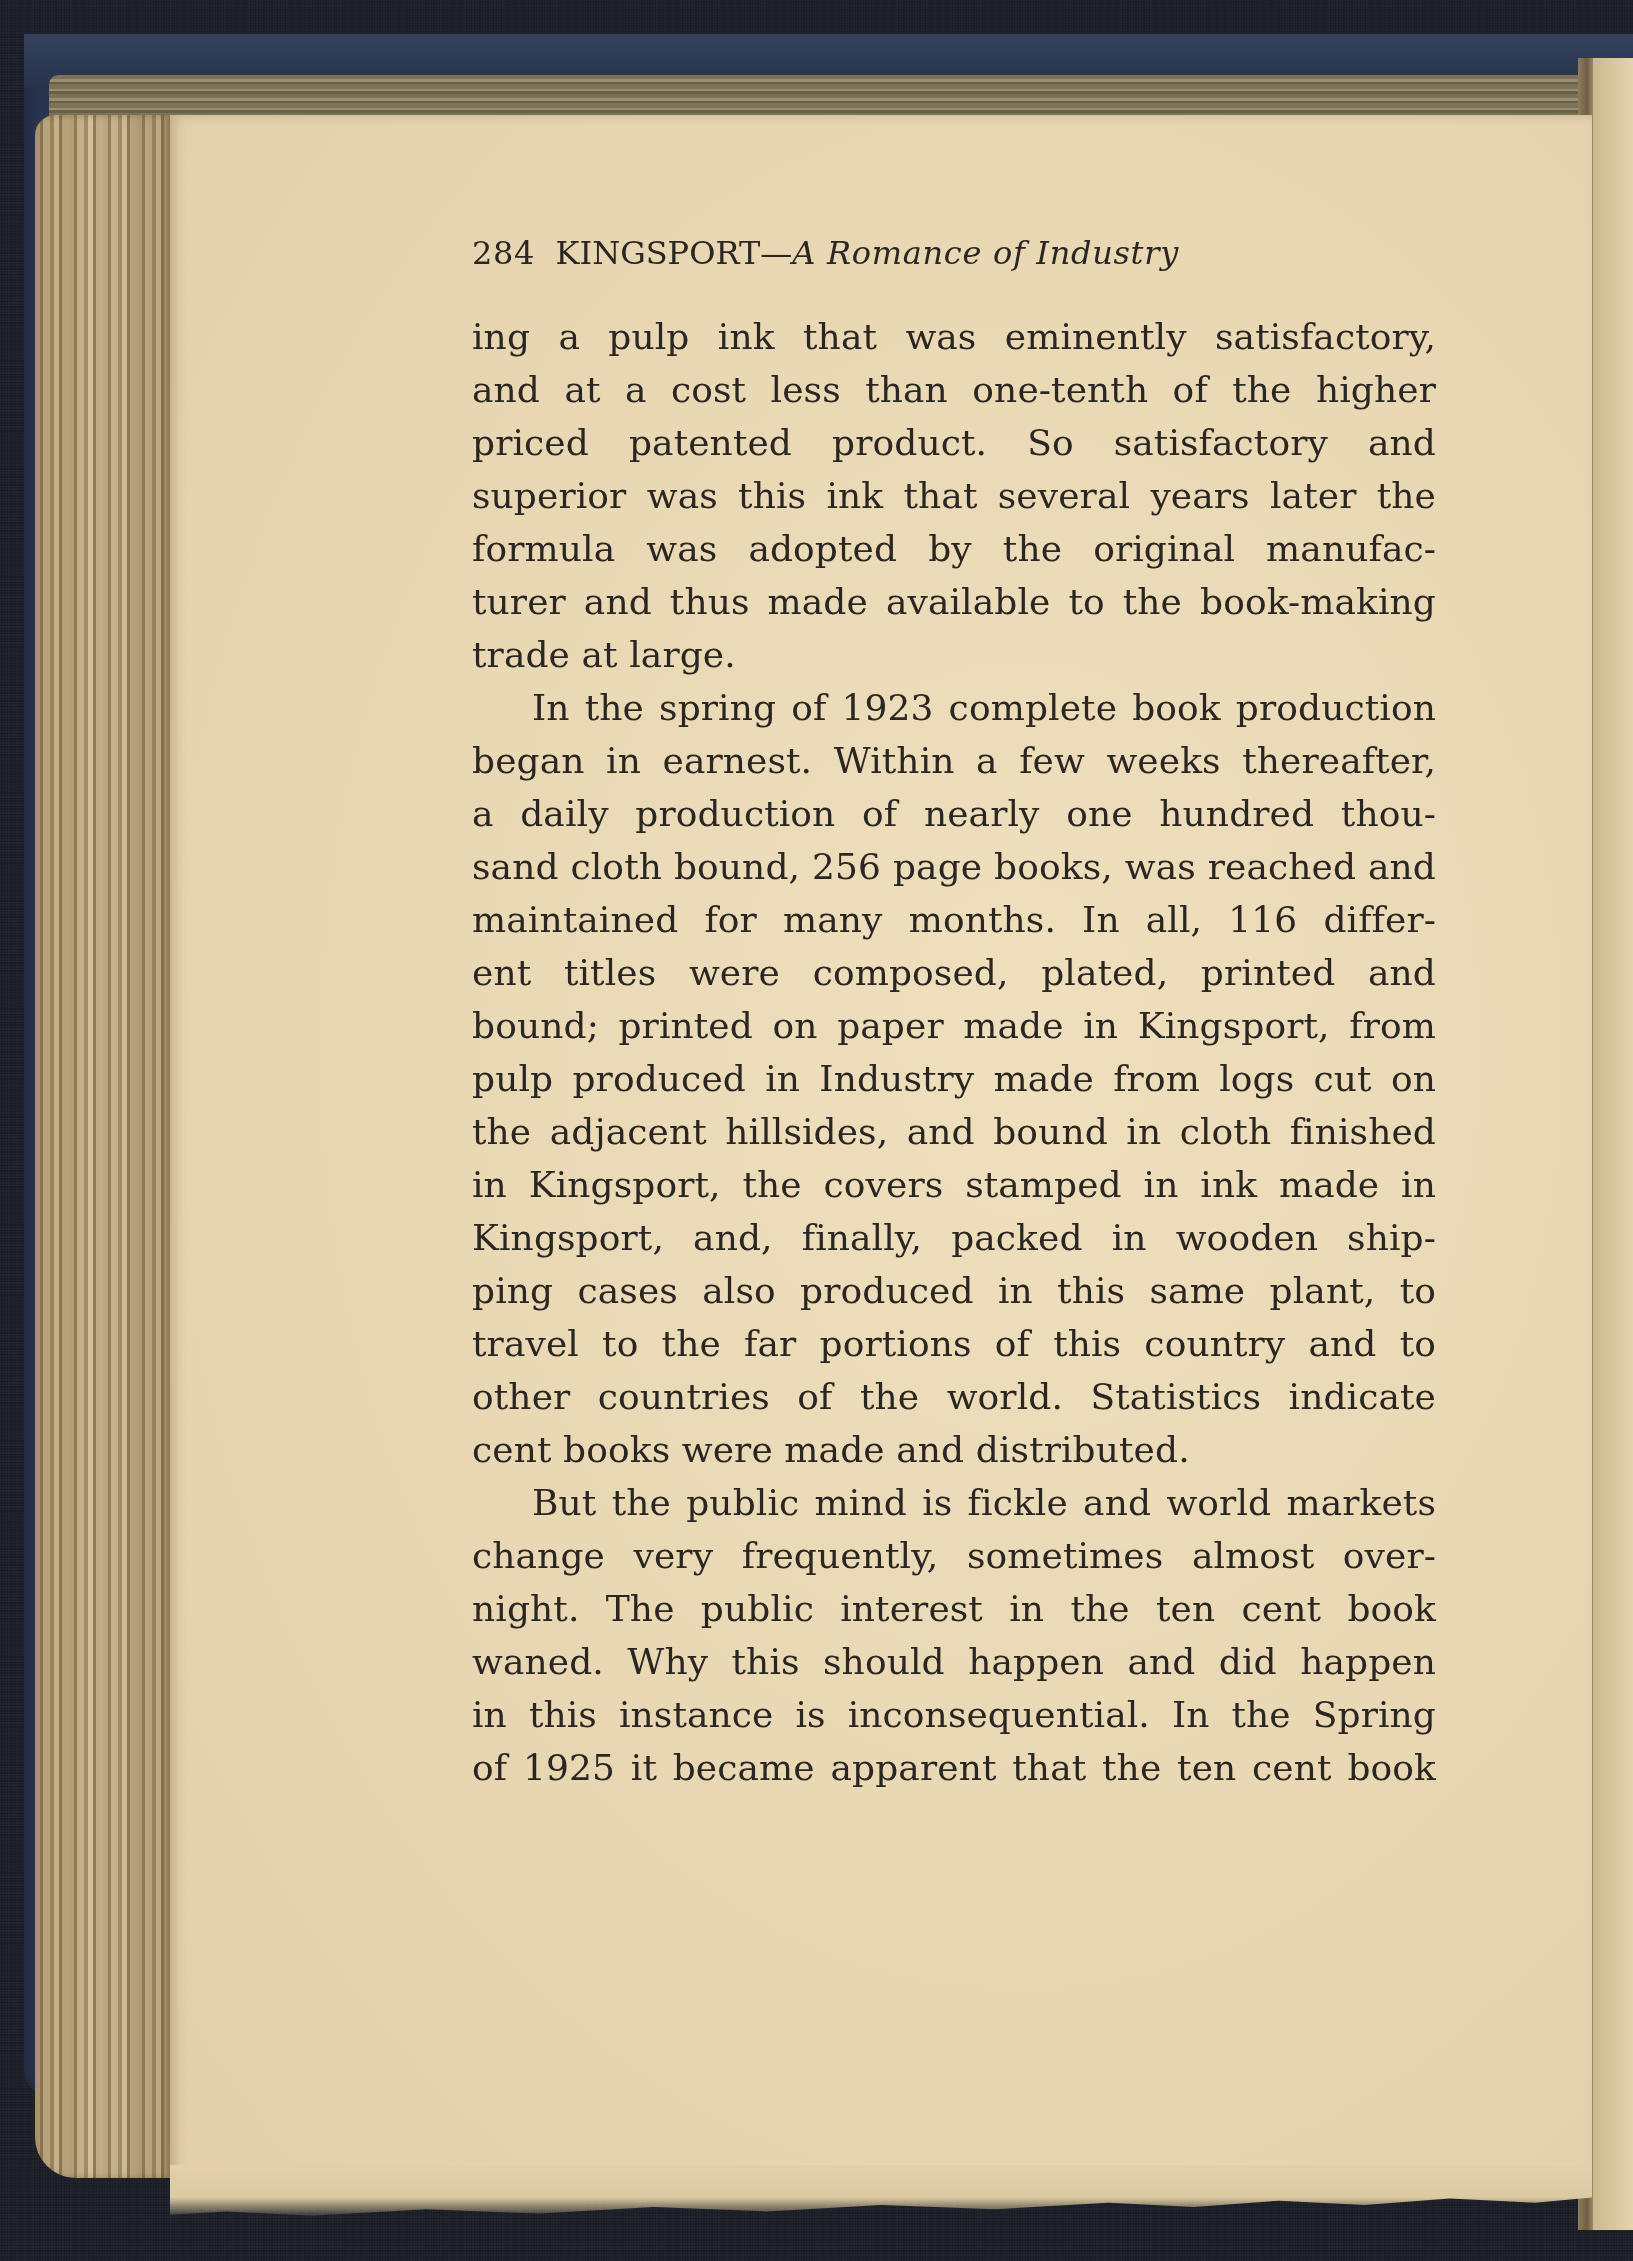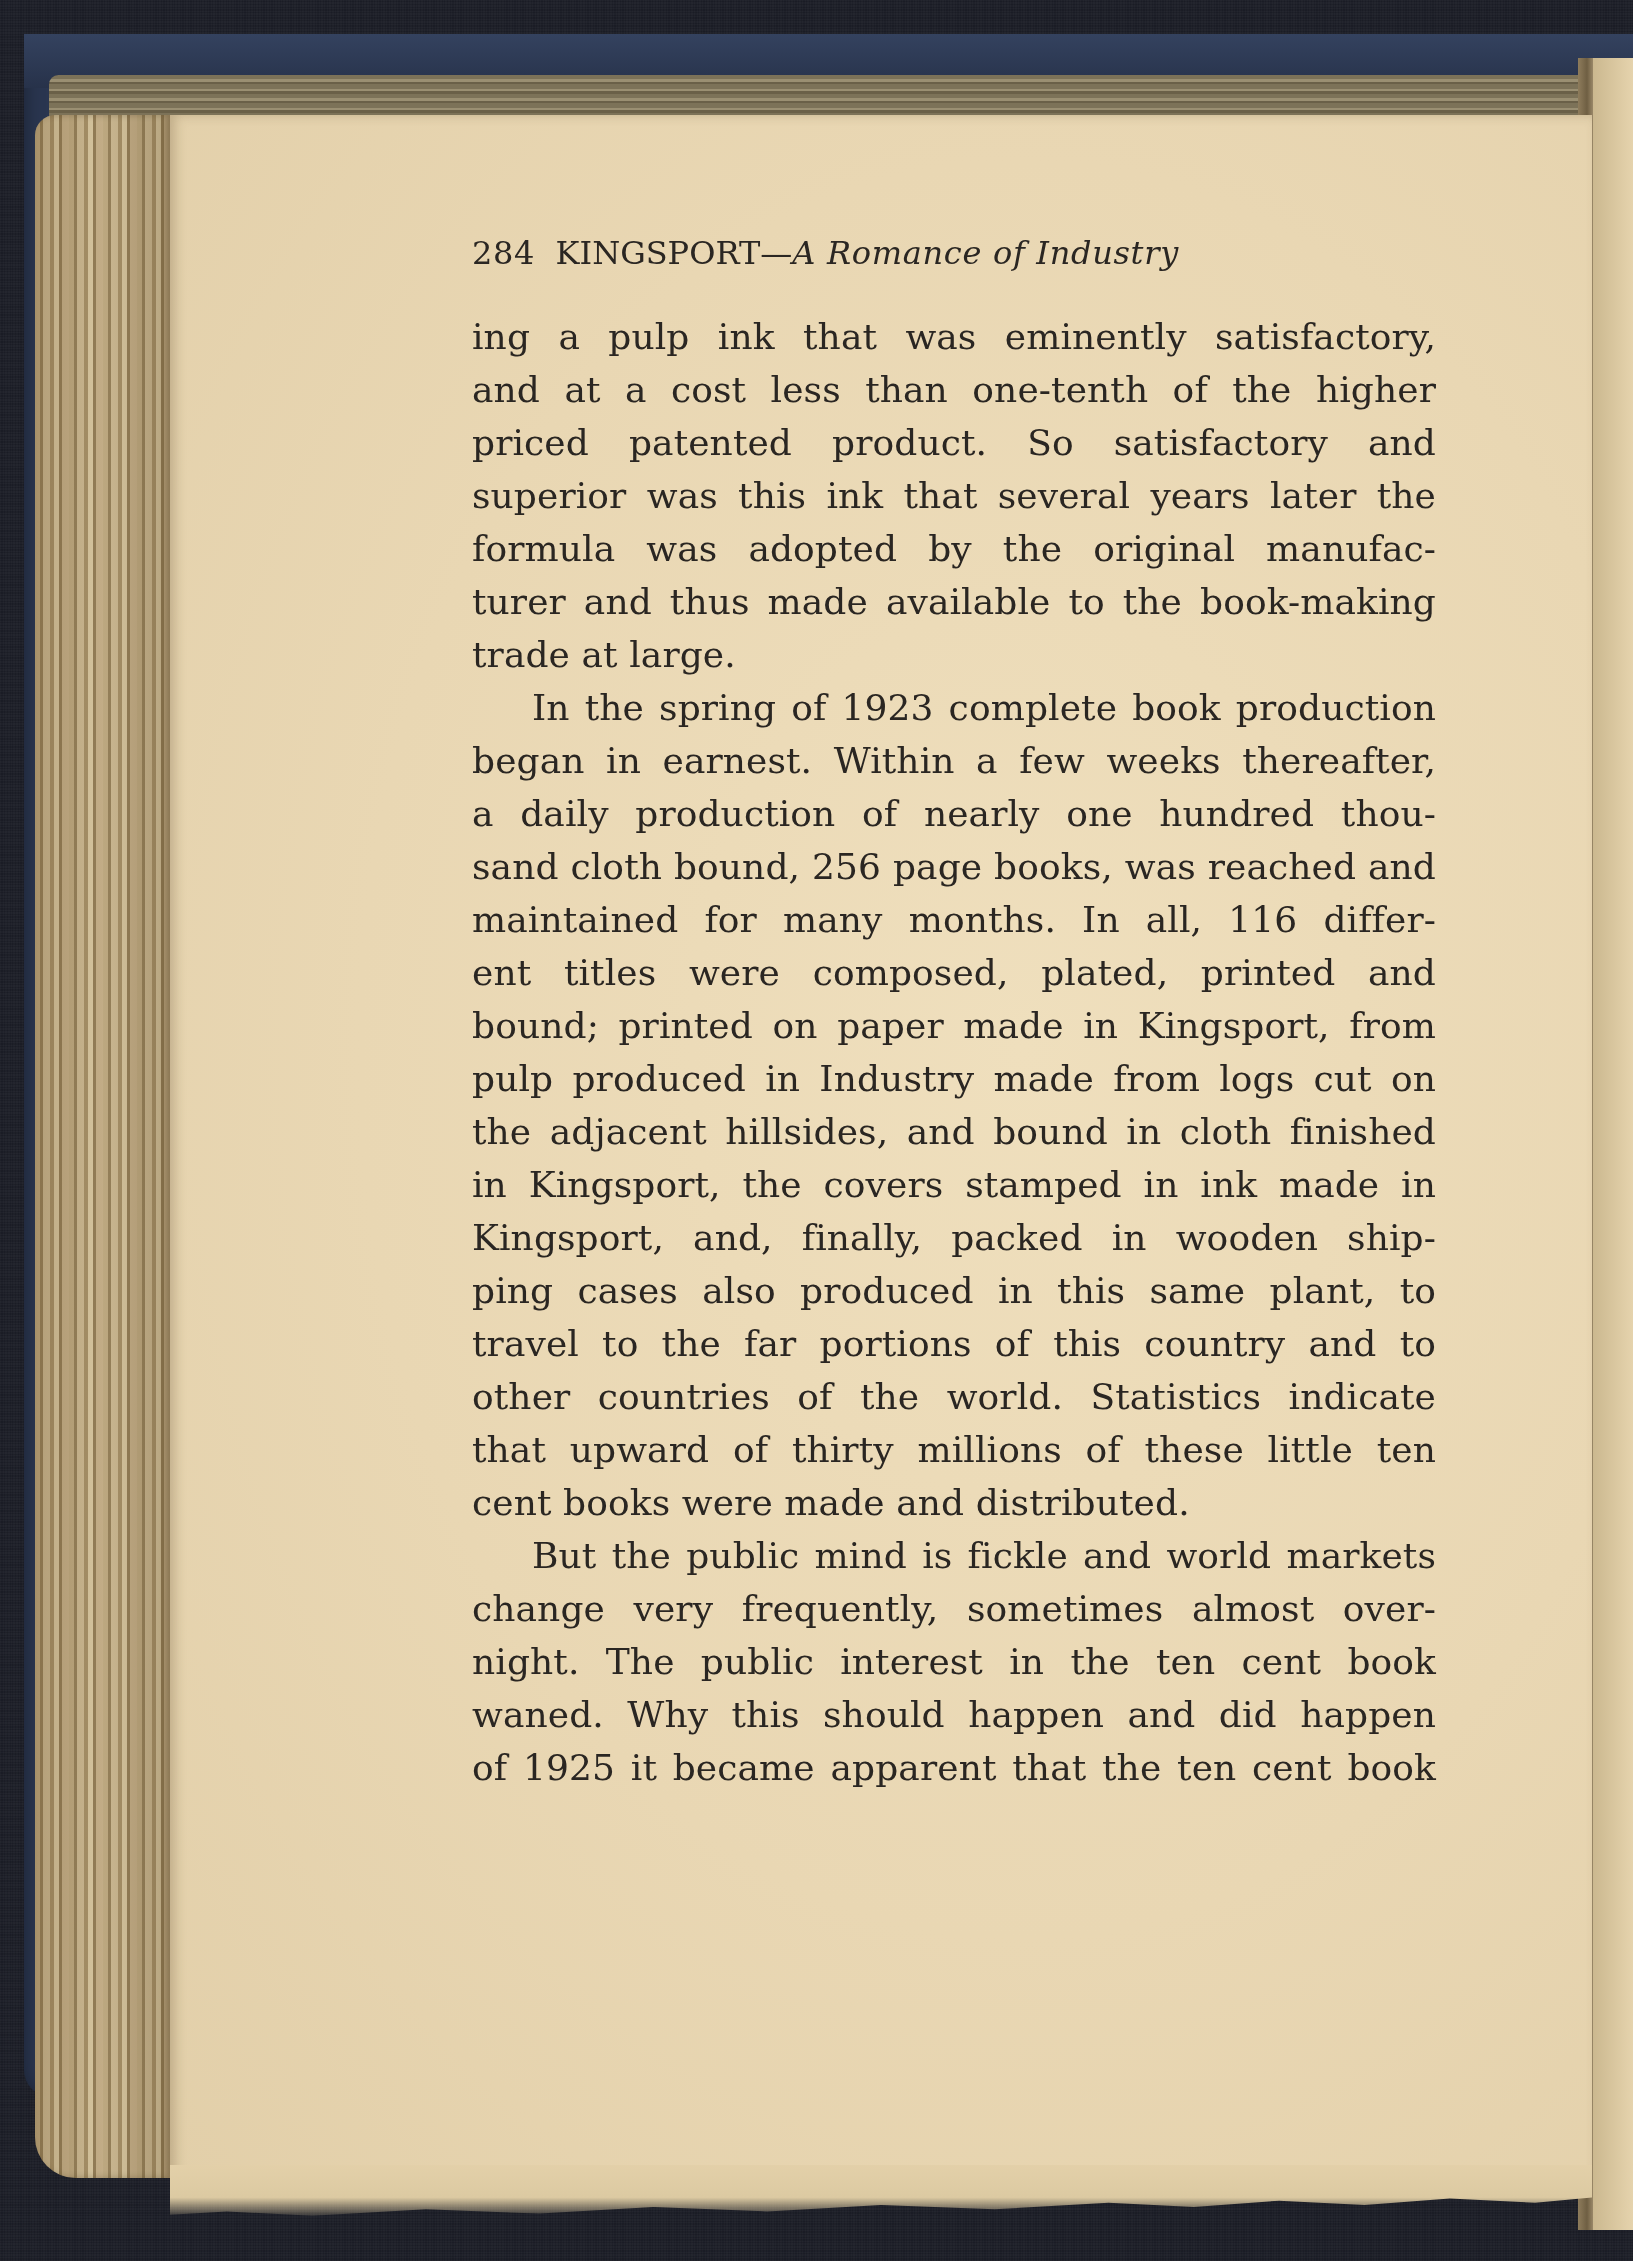--- a/index.html
+++ b/index.html
@@ -196,25 +196,25 @@
     <span class="line">maintained for many months.  In all, 116 differ-</span>
     <span class="line">ent titles were composed, plated, printed and</span>
     <span class="line">bound; printed on paper made in Kingsport, from</span>
     <span class="line">pulp produced in Industry made from logs cut on</span>
     <span class="line">the adjacent hillsides, and bound in cloth finished</span>
     <span class="line">in Kingsport, the covers stamped in ink made in</span>
     <span class="line">Kingsport, and, finally, packed in wooden ship-</span>
     <span class="line">ping cases also produced in this same plant, to</span>
     <span class="line">travel to the far portions of this country and to</span>
     <span class="line">other countries of the world.  Statistics indicate</span>
-    <span class="line">that upward of thirty millions of these little ten</span>
     <span class="line last">cent books were made and distributed.</span>
   </div>
 
   <div>
     <span class="line indent">But the public mind is fickle and world markets</span>
     <span class="line">change very frequently, sometimes almost over-</span>
     <span class="line">night.  The public interest in the ten cent book</span>
     <span class="line">waned.  Why this should happen and did happen</span>
+    <span class="line">in this instance is inconsequential.  In the Spring</span>
     <span class="line">of 1925 it became apparent that the ten cent book</span>
   </div>
 </div>
 
 
 </body></html>

